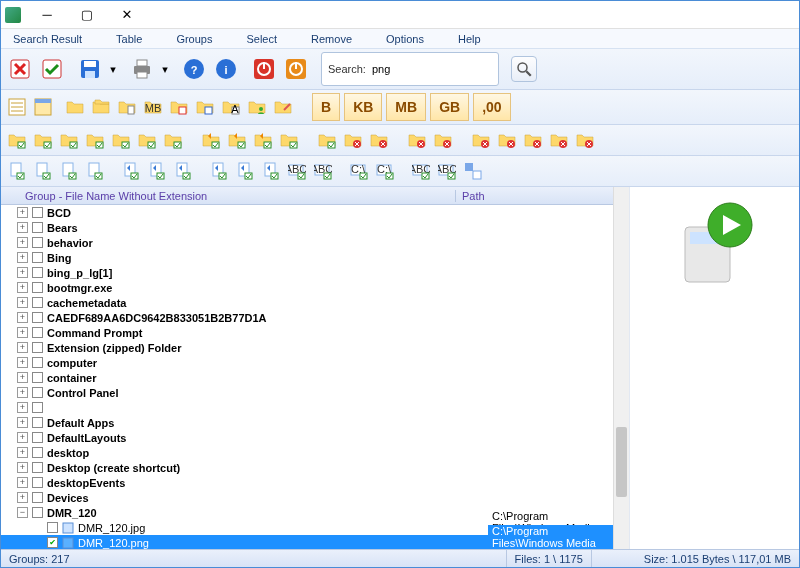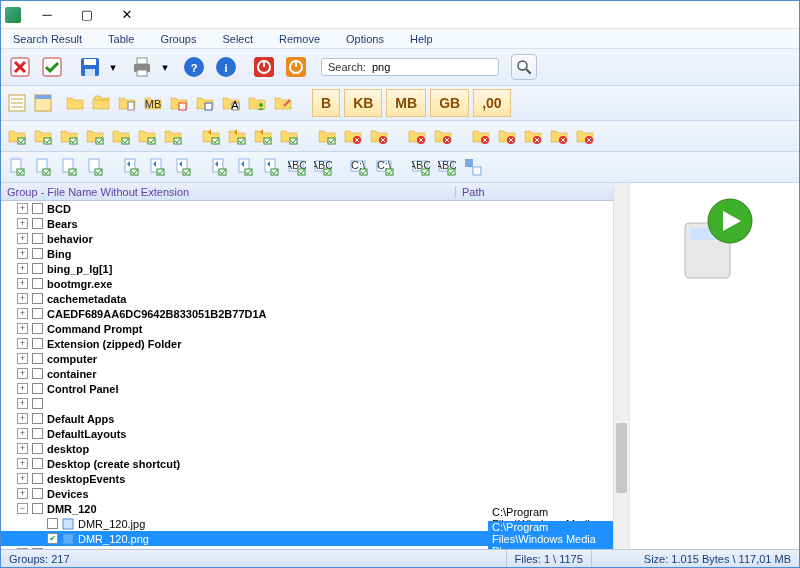--- a/index.html
+++ b/index.html
@@ -2,37 +2,37 @@
 <html><head>
 <meta charset="utf-8">
 <style>
 * { margin: 0; padding: 0; box-sizing: border-box; font-family: "Segoe UI", Tahoma, sans-serif; font-size: 11px; }
 body { background: #fff; width: 800px; height: 568px; overflow: hidden; display: flex; flex-direction: column; border: 1px solid #4a8cd6; }
 .titlebar { height: 28px; background: #fff; display: flex; align-items: center; padding: 0 4px; border-bottom: 1px solid #e0e0e0; }
 .titlebar .icon { width: 16px; height: 16px; background: linear-gradient(135deg,#4a8,#284); border-radius: 2px; margin-right: 6px; }
 .titlebar .title { flex: 1; color: #000; }
 .winbtns { display: flex; gap: 0; }
 .winbtn { width: 40px; height: 24px; display: flex; align-items: center; justify-content: center; color: #000; font-size: 13px; cursor: pointer; }
-.menubar { height: 20px; display: flex; align-items: center; padding: 0 4px; gap: 10px; background: #f6f9fe; border-bottom: 1px solid #d6e2f2; }
+.menubar { height: 20px; display: flex; align-items: center; padding: 0 4px; gap: 18px; background: #f6f9fe; border-bottom: 1px solid #d6e2f2; }
 .menuitem { padding: 2px 8px; color: #1a3e72; cursor: pointer; }
 .toolrow { display: flex; align-items: center; padding: 3px 4px; gap: 2px; background: linear-gradient(#f2f6fc,#e6eefa); border-bottom: 1px solid #c8d6ec; flex-wrap: nowrap; }
 .tsep { width: 4px; }
 .tbtn { width: 24px; height: 24px; display: flex; align-items: center; justify-content: center; border: 1px solid transparent; border-radius: 2px; cursor: pointer; position: relative; }
 .tbtn.big { width: 30px; height: 30px; }
 .ticon { width: 18px; height: 18px; display: block; }
 .ticon.big { width: 24px; height: 24px; }
-.searchwrap { display: flex; align-items: center; gap: 6px; margin-left: 8px; background: #fff; border: 1px solid #b0c4de; border-radius: 3px; height: 18px; padding: 0 6px; }
+.searchwrap { display: flex; align-items: center; gap: 6px; margin-left: 8px; background: #fff; border: 1px solid #b0c4de; border-radius: 3px; height: 34px; padding: 0 6px; }
 .searchwrap label { color: #333; }
 .searchwrap input { border: none; outline: none; width: 120px; background: transparent; }
 .magbtn { width: 26px; height: 26px; margin-left: 10px; display: flex; align-items: center; justify-content: center; border: 1px solid #b0c4de; border-radius: 4px; background: linear-gradient(#fdfdfe,#e8eef8); cursor: pointer;}
 .sizebtn { height: 28px; padding: 0 8px; display: flex; align-items: center; justify-content: center; font-weight: bold; color: #8a4b00; border: 1px solid #e6c37e; background: linear-gradient(#fff7e2,#ffe6a8); margin: 0 1px; cursor: pointer; font-size: 14px; }
 .main { flex: 1; display: flex; min-height: 0; }
 .left { flex: 1; display: flex; flex-direction: column; min-width: 0; }
 .colhdr { display: flex; height: 18px; background: linear-gradient(#eaf0fb,#d8e3f6); border-bottom: 1px solid #b8c8e2; color: #5a3ea8; align-items: center; }
-.colhdr .c1 { flex: 0 0 455px; padding-left: 6px; border-right: 1px solid #b8c8e2; }
+.colhdr .c1 { flex: 0 0 455px; padding-left: 24px; border-right: 1px solid #b8c8e2; }
 .colhdr .c2 { flex: 1; padding-left: 6px; }
 .tree { flex: 1; overflow: auto; background: #fff; }
 .node { display: flex; align-items: center; height: 15px; padding-left: 4px; white-space: nowrap; }
 .twist { width: 11px; height: 11px; border: 1px solid #9a9a9a; display: flex; align-items: center; justify-content: center; font-size: 9px; line-height: 1; color: #555; margin-right: 4px; cursor: pointer; background: #fff;}
 .chk { width: 11px; height: 11px; border: 1px solid #888; margin-right: 4px; background: #fff; cursor: pointer; display:inline-block;}
 .chk.checked::after { content:"✔"; font-size:8px; color:#0a0; display:block; line-height:9px; text-align:center;}
 .nlabel { color: #000; }
 .nlabel.bold { font-weight: bold; }
 .child { padding-left: 34px; display: flex; align-items: center; height: 15px; }
 .child .fileic { width: 12px; height: 12px; margin-right: 4px; display:inline-block; }

